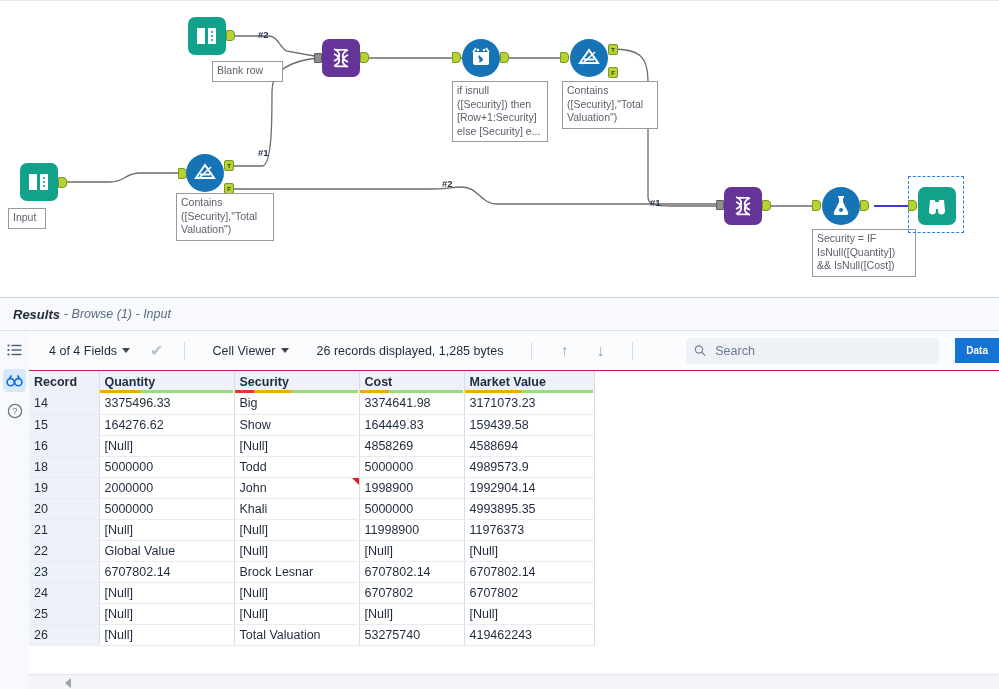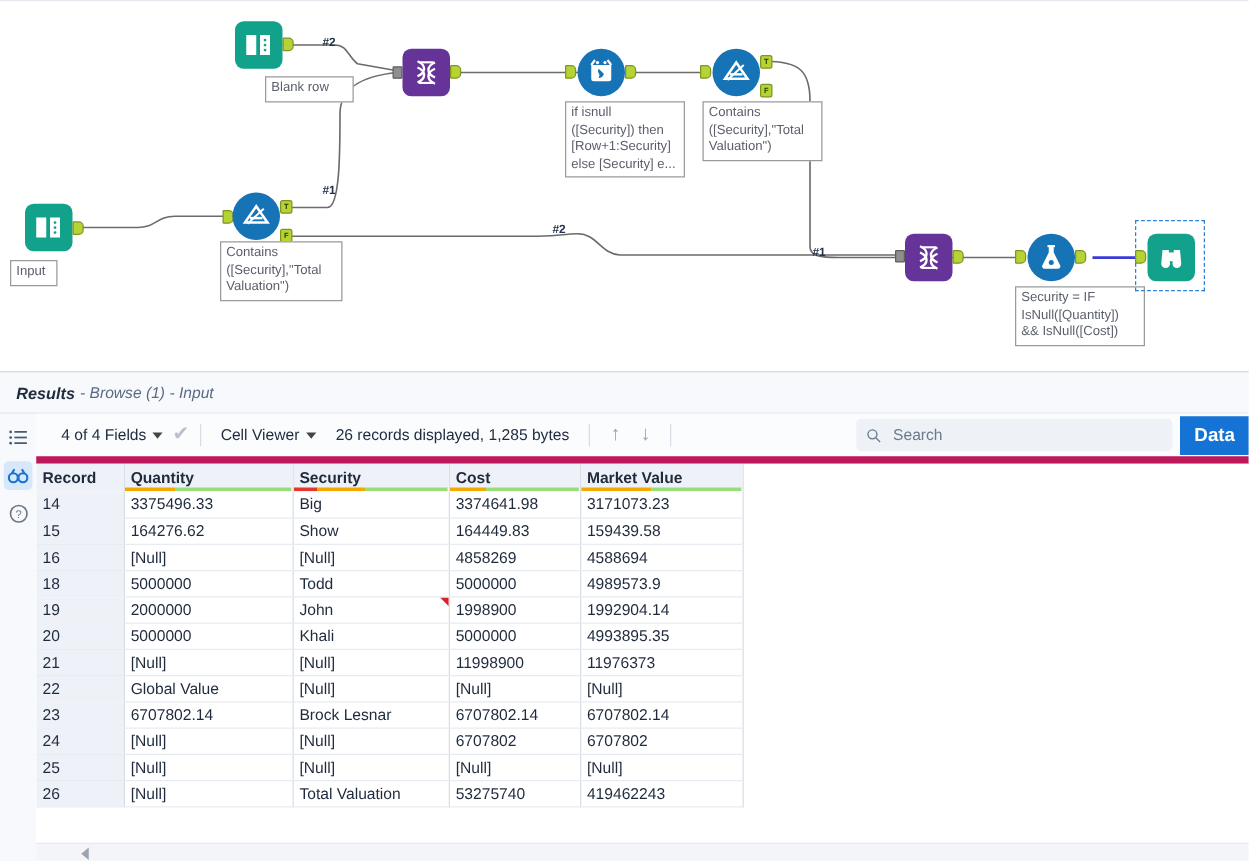--- a/index.html
+++ b/index.html
@@ -121,23 +121,23 @@
     border-radius: 4px;
   }
   .rail-btn.active { background: #d8e8fb; }
 
   #main-col { flex: 1; display: flex; flex-direction: column; background:#ffffff; }
 
   #toolbar {
     height: 40px;
     background: #fbfcfe;
     display: flex; align-items: center;
-    border-bottom: 6px solid #be185d;
+    border-bottom: 1px solid #be185d;
     padding-left: 12px;
-    gap: 0px;
+    gap: 12px;
   }
   .tb-item {
     font-size: 12.5px; color: #1f2b3d;
     display: flex; align-items: center; gap: 5px;
     padding: 0 8px;
     white-space: nowrap;
   }
   .caret {
     width: 0; height: 0;
     border-left: 4px solid transparent;
@@ -162,23 +162,23 @@
   }
   #search-box input {
     border: none; outline: none; background: transparent;
     font-size: 12.5px; color: #2b394d;
     font-family: Liberation Sans, sans-serif;
     width: 100%;
   }
   #search-box input::placeholder { color: #6b7a8e; }
   #data-btn {
     background: #1473d4; color: #ffffff;
-    font-size: 15px; font-weight: bold;
+    font-size: 10px; font-weight: bold;
     padding: 7px 11px;
-    margin-left: 6px;
+    margin-left: 16px;
     border: none;
     font-family: "Liberation Sans", sans-serif;
   }
 
   #grid-wrap { flex: 1; overflow: hidden; background:#ffffff; position: relative; }
   table.grid { border-collapse: collapse; table-layout: fixed; }
   table.grid th, table.grid td {
     font-size: 12.5px;
     height: 21px;
     padding: 0 5px;

